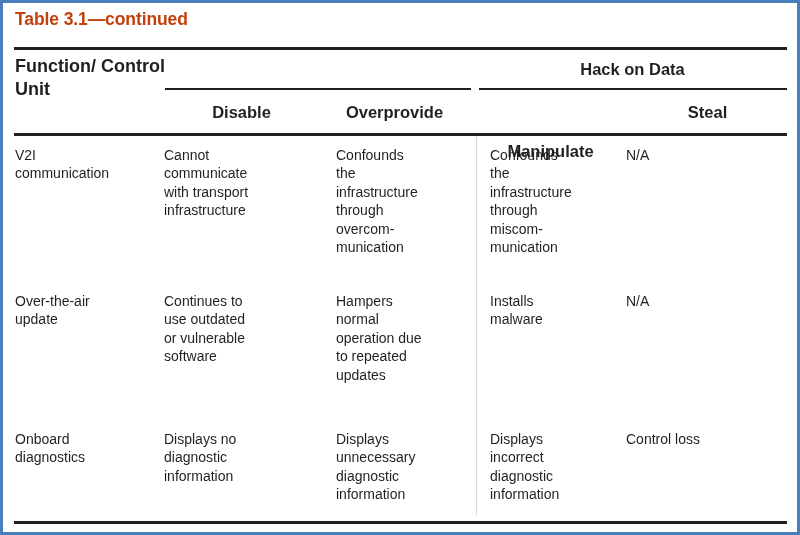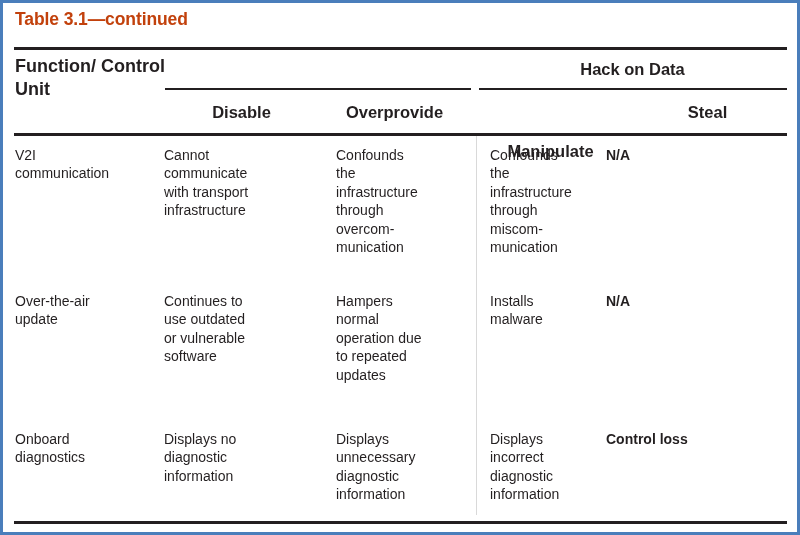--- a/index.html
+++ b/index.html
@@ -147,21 +147,21 @@
     top: 0;
     font-size: 14px;
     color: #231f20;
     line-height: 1.32;
     white-space: pre-line;
   }
   .cell.k0 { left: 1px;   width: 150px; }
   .cell.k1 { left: 150px; width: 150px; }
   .cell.k2 { left: 322px; width: 148px; }
   .cell.k3 { left: 476px; width: 148px; }
-  .cell.k4 { left: 592px; width: 150px; font-weight: bold; }
+  .cell.k4 { left: 612px; width: 150px; }
 </style>
 </head>
 <body>
 
 <div class="page">
   <div class="inner">
 
     <div class="table-title">Table 3.1—continued</div>
 
     <div class="rule-top"></div>

